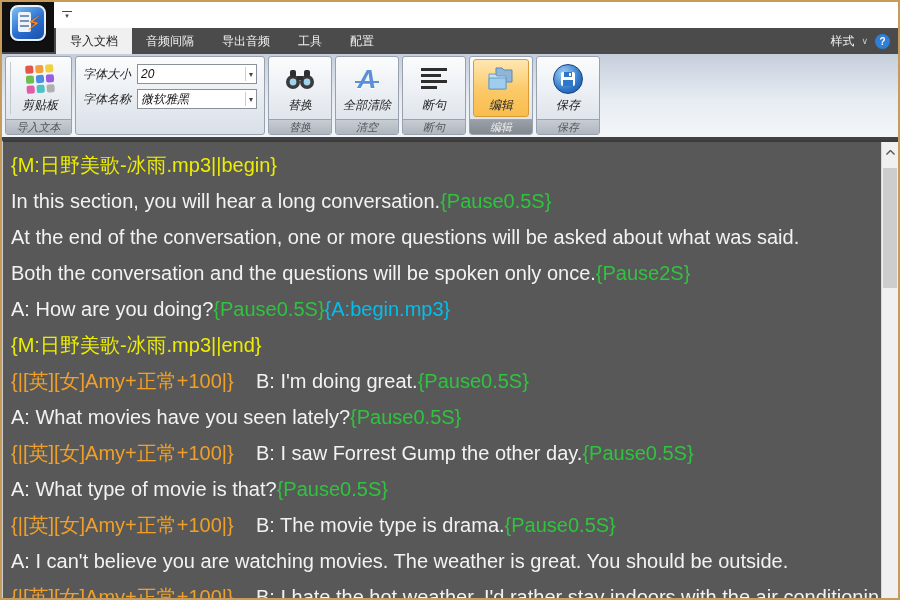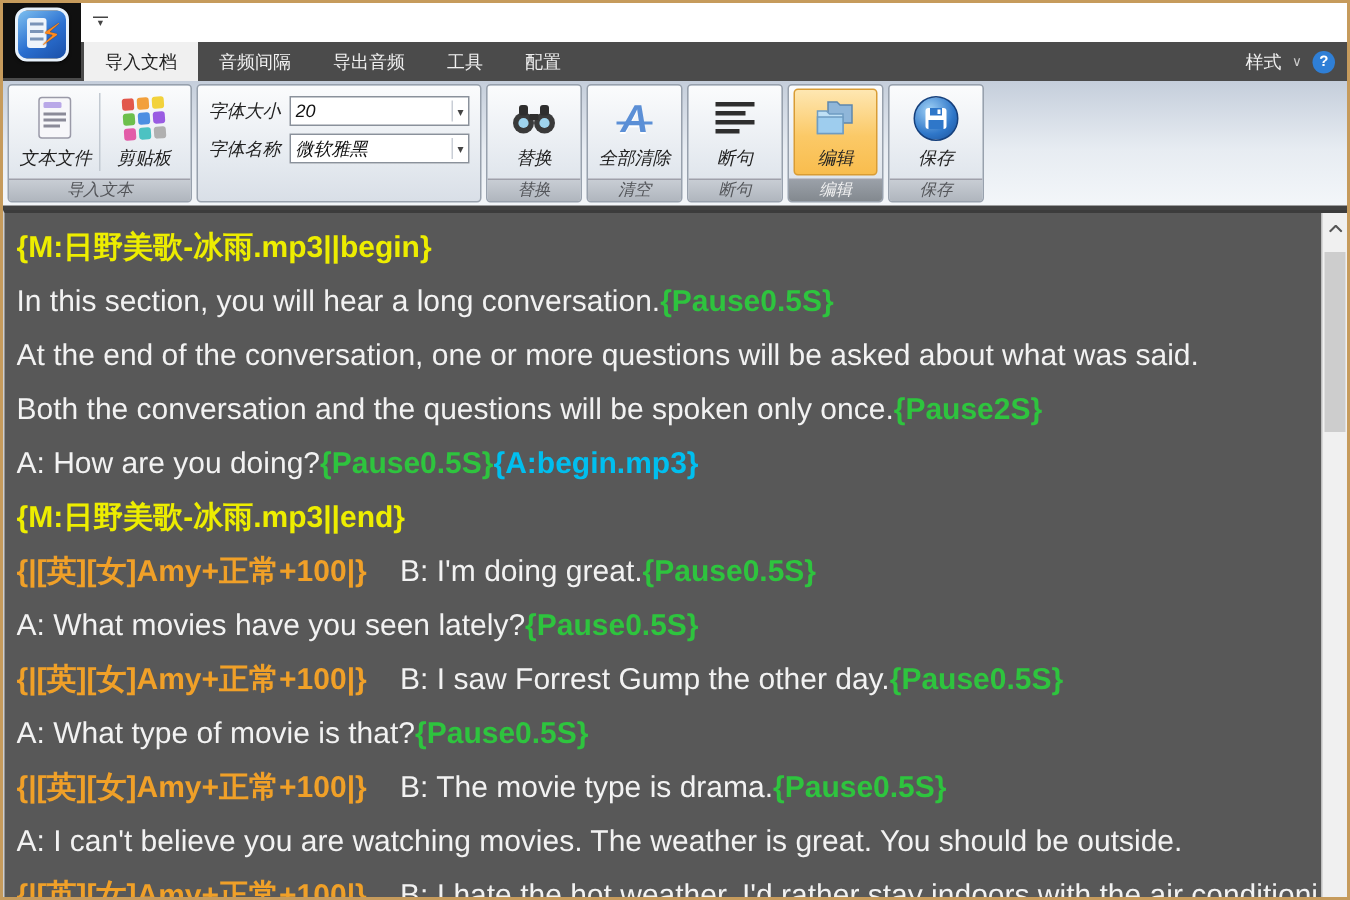--- a/index.html
+++ b/index.html
@@ -85,21 +85,21 @@
   .save-circle { width:30px; height:30px; border-radius:50%;
     background:radial-gradient(circle at 35% 30%,#9fd0f5,#2f77c9 60%,#1c4f96); border:1px solid #16407c;
     display:flex; align-items:center; justify-content:center; }
 
   
   .editor { position:absolute; top:138px; left:0; right:0; bottom:0; background:#585858;
     border-top:2px solid #3c3c3c; border-left:1px solid #cfcfcf; }
   .ed-content { position:absolute; top:5px; left:8px; right:18px; bottom:0; overflow:hidden;
     font-size:20px; line-height:36px; white-space:pre; color:#f2f2f2; }
   .ed-line { height:36px; }
-  .ed-line span.tag { font-weight:bold; }
+  .ed-line span.tag { font-weight:normal; }
 
   
   .scrollbar { position:absolute; top:0; right:0; bottom:0; width:17px; background:#f0f0f0;
     border-left:1px solid #d8d8d8; }
   .sb-up { position:absolute; top:2px; left:0; right:0; height:16px; display:flex;
     align-items:center; justify-content:center; }
   .sb-up svg { display:block; }
   .sb-thumb { position:absolute; top:26px; left:1px; right:1px; height:120px; background:#cdcdcd; }
 </style>
 </head>
@@ -133,32 +133,20 @@
       <span class="help-btn">
           <span>?</span>
         </span>
     </div>
   </div>
 
   <div class="ribbon">
 
     <div class="rgroup">
       <div class="rgroup-body">
-        <div class="big-btn">
-          <span class="bicon">
-            <svg width="26" height="30" viewBox="0 0 26 30">
-              <rect x="2" y="1" width="21" height="27" rx="2" fill="#f7f7fa" stroke="#9a9aa8"></rect>
-              <rect x="5" y="4" width="12" height="4" rx="1" fill="#b9a8e8"></rect>
-              <rect x="5" y="11" width="15" height="2" fill="#8a8a98"></rect>
-              <rect x="5" y="15" width="15" height="2" fill="#8a8a98"></rect>
-              <rect x="5" y="19" width="11" height="2" fill="#8a8a98"></rect>
-            </svg>
-          </span>
-          <span class="lbl">文本文件</span>
-        </div>
         <div class="vsep"></div>
         <div class="big-btn">
           <span class="bicon">
             <span class="clip-grid">
               <i style="background:#e2574c"></i>
                 <i style="background:#f2a03c"></i>
                 <i style="background:#f2d23c"></i>
               <i style="background:#6cbf4c"></i>
                 <i style="background:#4c8fe2"></i>
                 <i style="background:#9a5ce2"></i>

